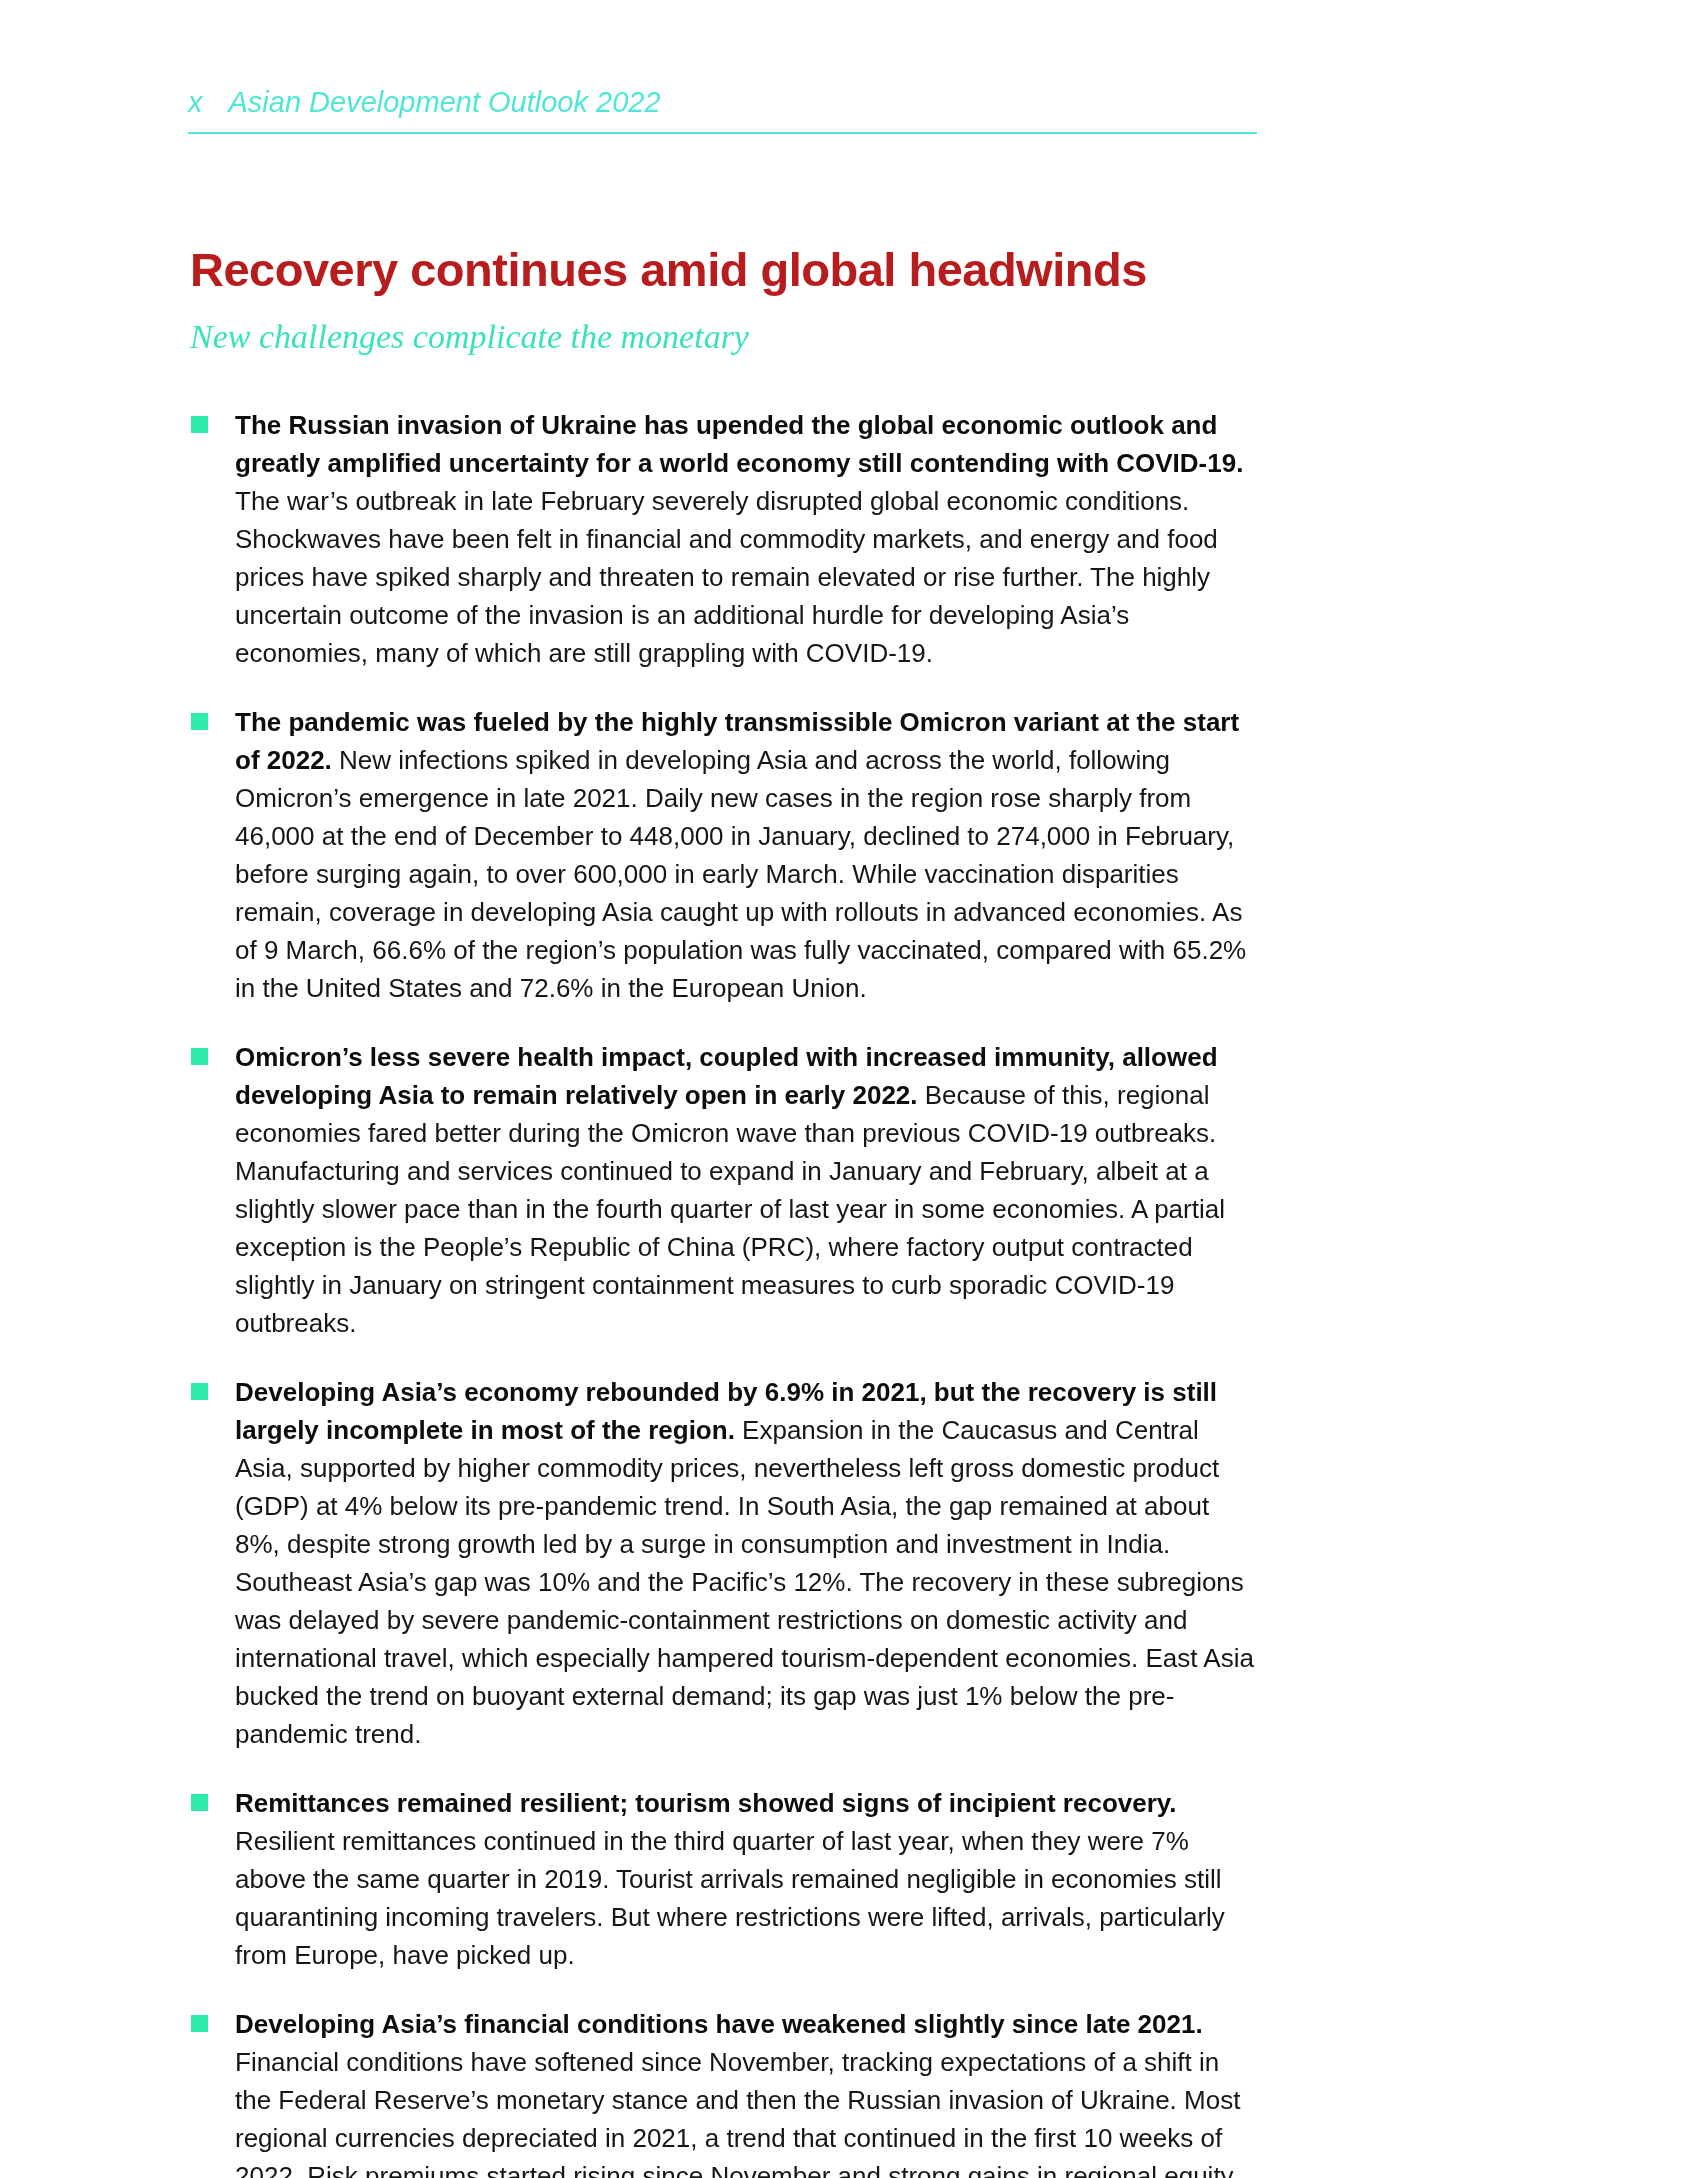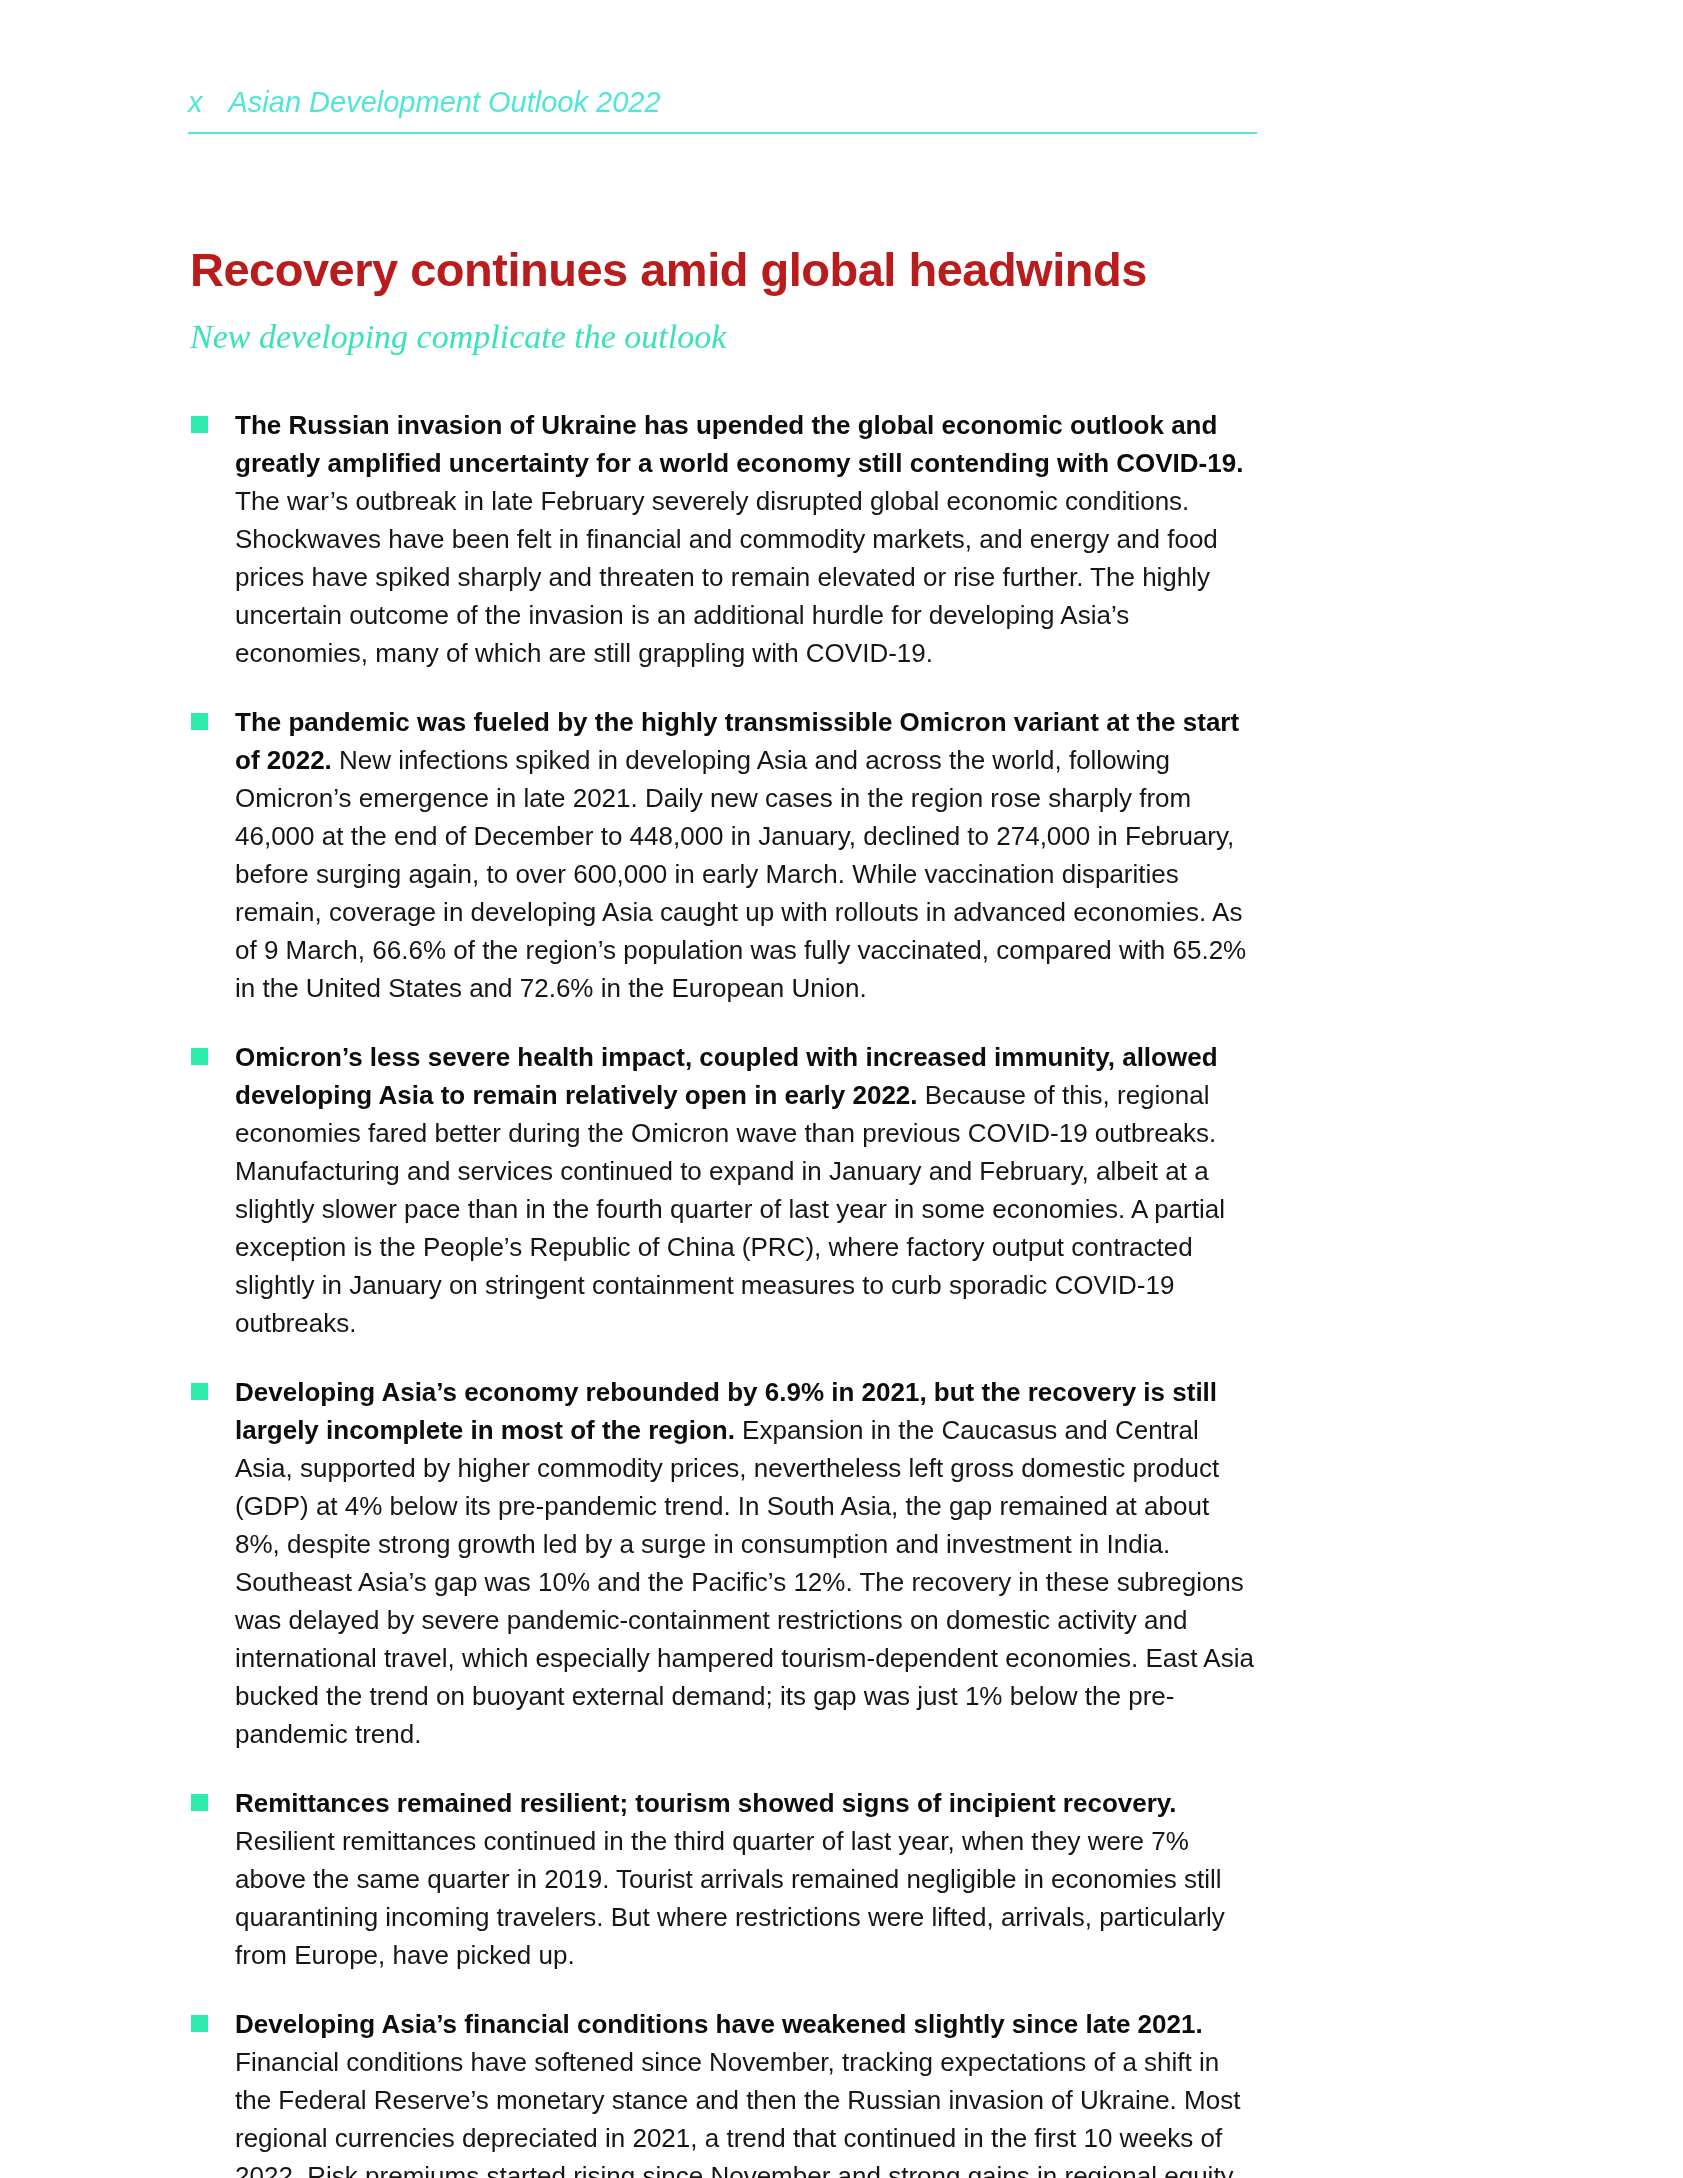--- a/index.html
+++ b/index.html
@@ -85,21 +85,21 @@
   <header>
     <div class="running-head">
       <span class="page-num">x</span><span>Asian Development Outlook 2022</span>
     </div>
     <div class="header-rule"></div>
   </header>
 
   <main>
     <h1 class="page-title">Recovery continues amid global headwinds</h1>
 
-    <h2 class="page-subtitle">New developing complicate the outlook</h2>
+    <h2 class="page-subtitle">New challenges complicate the monetary</h2>
 
     <ul class="summary-list">
   <li>
     <span class="bullet-marker"></span>
     <p class="bullet-text"><strong class="lead">The Russian invasion of Ukraine has upended the global economic outlook and greatly amplified uncertainty for a world economy still contending with COVID-19.</strong><span class="rest"> The war’s outbreak in late February severely disrupted global economic conditions. Shockwaves have been felt in financial and commodity markets, and energy and food prices have spiked sharply and threaten to remain elevated or rise further. The highly uncertain outcome of the invasion is an additional hurdle for developing Asia’s economies, many of which are still grappling with COVID-19.</span></p>
   </li>
 
   <li>
     <span class="bullet-marker"></span>
     <p class="bullet-text"><strong class="lead">The pandemic was fueled by the highly transmissible Omicron variant at the start of 2022.</strong><span class="rest"> New infections spiked in developing Asia and across the world, following Omicron’s emergence in late 2021. Daily new cases in the region rose sharply from 46,000 at the end of December to 448,000 in January, declined to 274,000 in February, before surging again, to over 600,000 in early March. While vaccination disparities remain, coverage in developing Asia caught up with rollouts in advanced economies. As of 9 March, 66.6% of the region’s population was fully vaccinated, compared with 65.2% in the United States and 72.6% in the European Union.</span></p>

